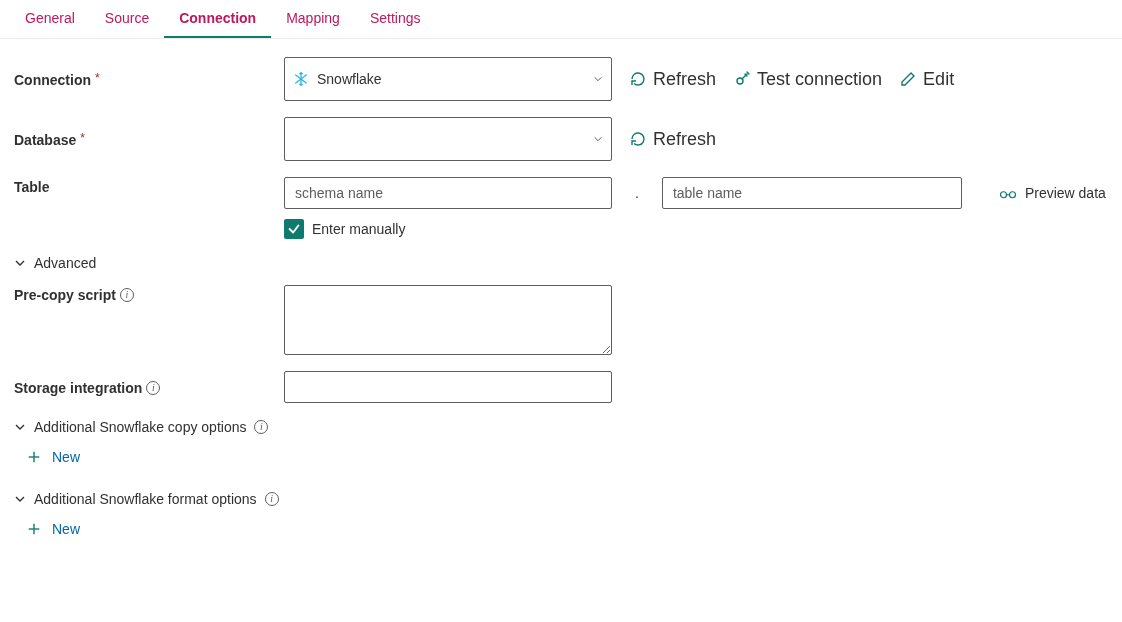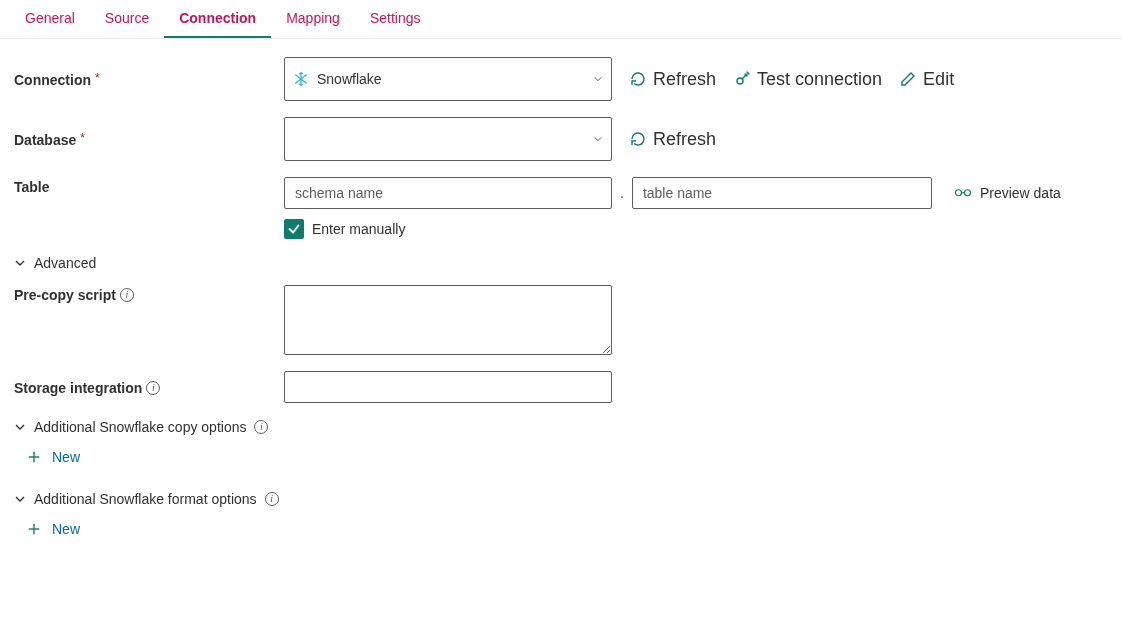--- a/index.html
+++ b/index.html
@@ -118,21 +118,21 @@
     border-radius:2px;
     padding: 0 10px;
     font-size:14px;
     font-family:inherit;
     background:#fff;
   }
   .text-input::placeholder { color:#605e5c; }
   .schema-row {
     display:flex;
     align-items:center;
-    gap:8px;
+    gap:23px;
   }
   .dot-sep { color:#323130; }
   .checkbox-wrap {
     display:flex;
     align-items:center;
     gap:8px;
     margin-top:4px;
   }
   .checkbox {
     width:20px;height:20px;
@@ -178,21 +178,21 @@
   .plus-icon {
     color:#0f7b6c;
     font-size:18px;
     line-height:1;
     width:16px;
     display:inline-flex;
     align-items:center;justify-content:center;
   }
   .preview-link {
     display:inline-flex;
-    align-items:flex-start;
+    align-items:flex-end;
     gap:8px;
     color:#323130;
     cursor:pointer;
     margin-left:14px;
   }
   .glasses-icon { color:#0f7b6c; width:18px;height:14px; display:inline-flex; }
 </style>
 </head>
 <body>
 

